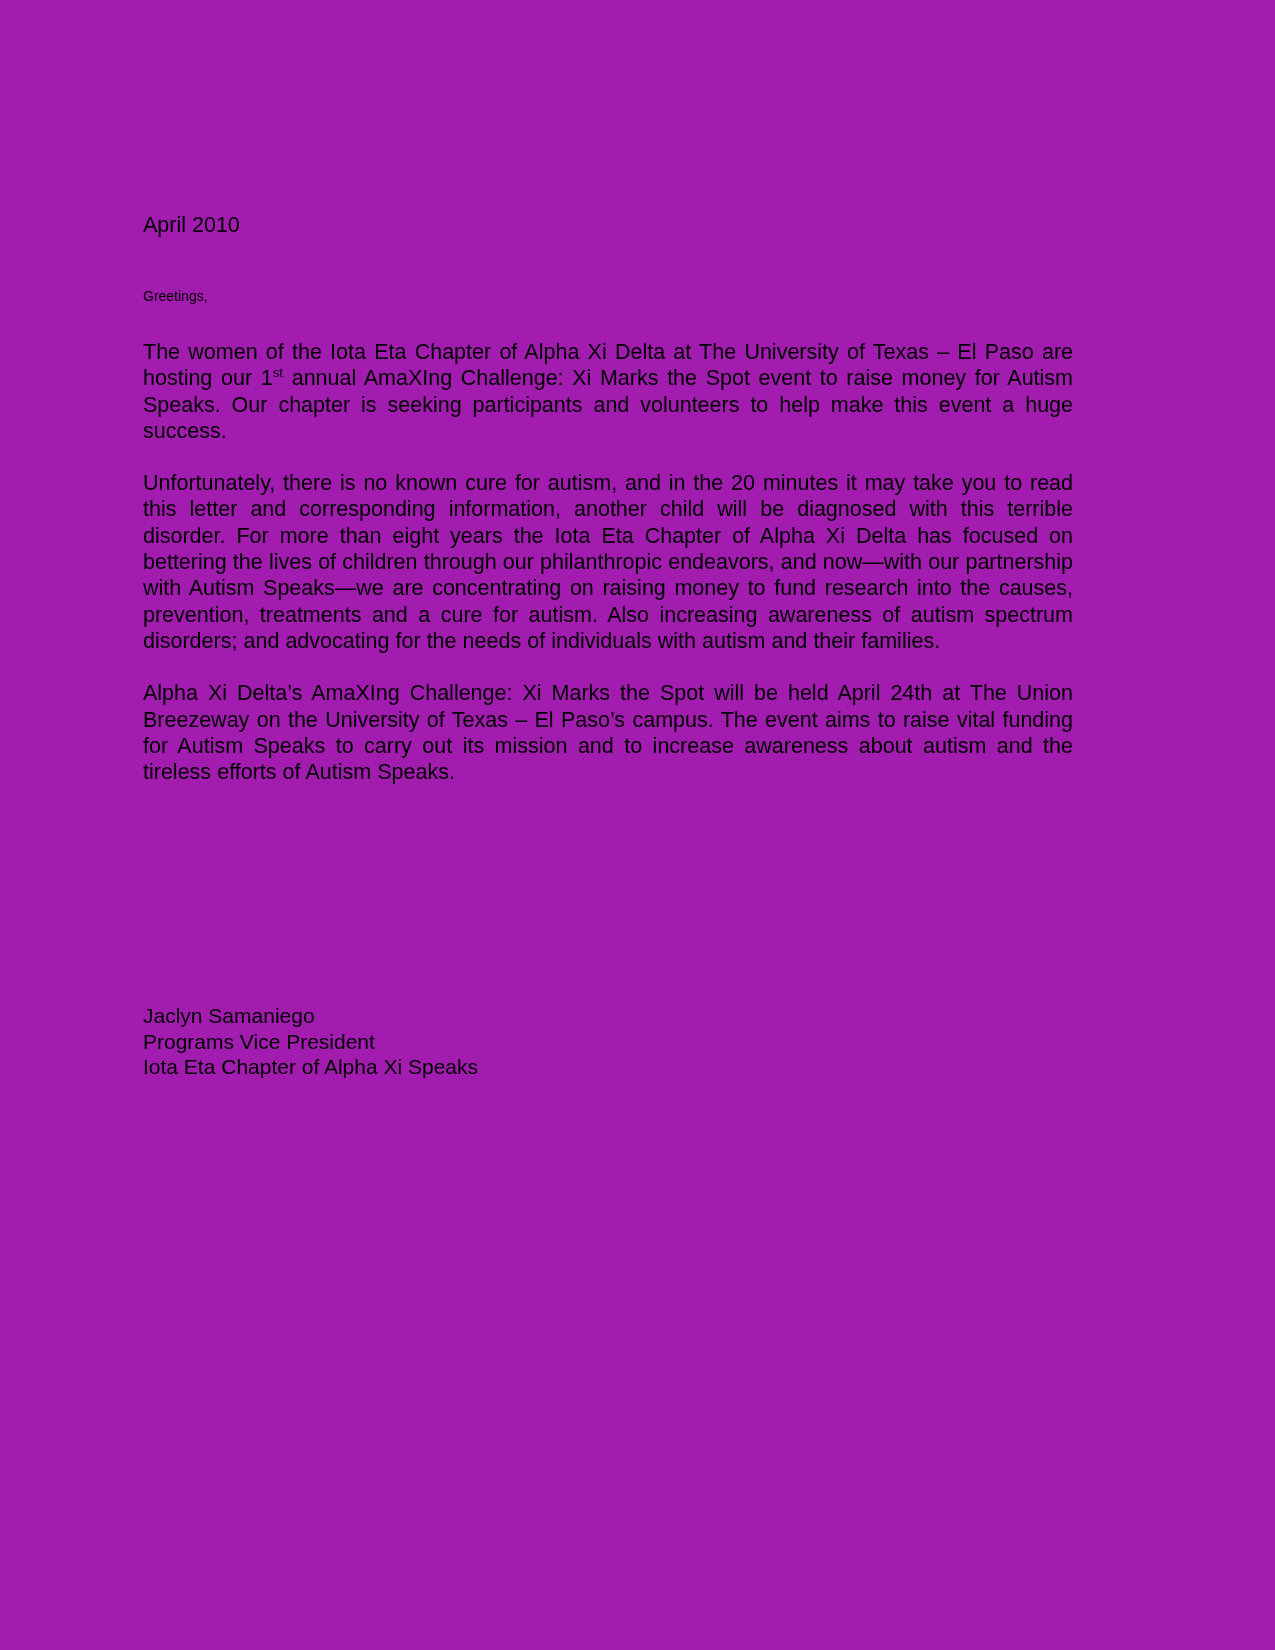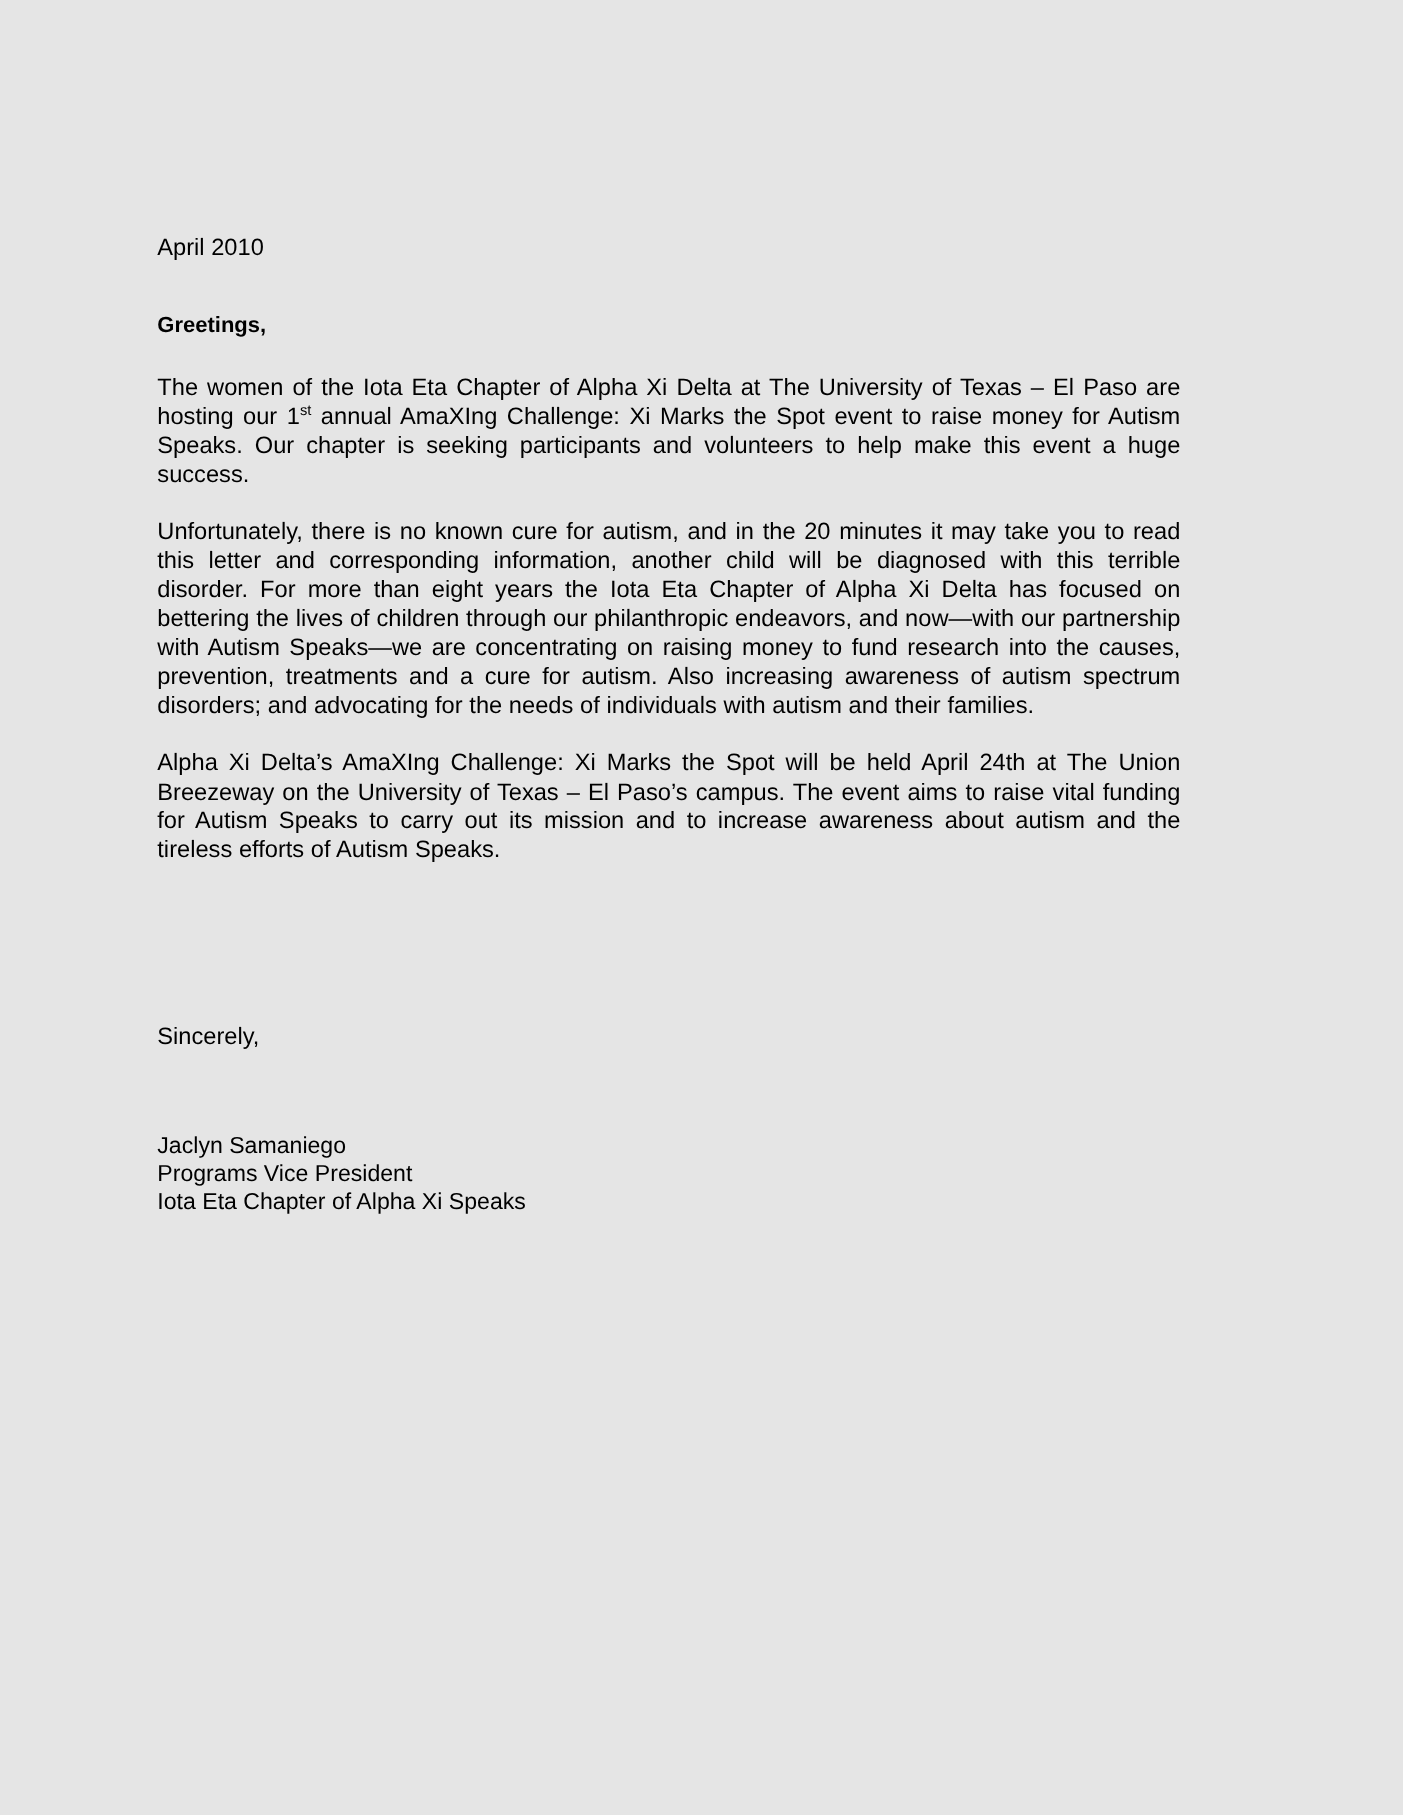--- a/index.html
+++ b/index.html
@@ -8,41 +8,40 @@
     background: #ffffff;
   }
   body {
     font-family: "Liberation Sans", sans-serif;
     color: #000000;
   }
   .page {
     position: relative;
     width: 1275px;
     height: 1650px;
-    background: #e5e5e5;
+    background: #a21caf;
     margin: 0 auto;
     overflow: hidden;
   }
   .letter {
     position: absolute;
     left: 143px;
     top: 212px;
     width: 930px;
   }
   .date-line {
     font-size: 21.5px;
     line-height: 26px;
     margin: 0 0 0 0;
   }
   .spacer-after-date { height: 45px; }
   .salutation {
-    font-size: 20px;
+    font-size: 14px;
     line-height: 26px;
     margin: 0;
-    font-weight: bold;
   }
   .spacer-after-salutation { height: 30px; }
   .body-par {
     font-size: 21.5px;
     line-height: 26.3px;
     text-align: justify;
     margin: 0 0 26px 0;
     hyphens: none;
     word-spacing: 0.1px;
   }
@@ -83,21 +82,20 @@
 
     <p class="body-par"><span>The women of the Iota Eta Chapter of Alpha Xi Delta at The University of Texas – El Paso are hosting our 1</span><sup>st</sup><span> annual AmaXIng Challenge: Xi Marks the Spot event to raise money for Autism Speaks.  Our chapter is seeking participants and volunteers to help make this event a huge success.</span></p>
 
     <p class="body-par">Unfortunately, there is no known cure for autism, and in the 20 minutes it may take you to read this letter and corresponding information, another child will be diagnosed with this terrible disorder. For more than eight years the Iota Eta Chapter of Alpha Xi Delta has focused on bettering the lives of children through our philanthropic endeavors, and now—with our partnership with Autism Speaks—we are concentrating on raising money to fund research into the causes, prevention, treatments and a cure for autism. Also increasing awareness of autism spectrum disorders; and advocating for the needs of individuals with autism and their families.</p>
 
     <p class="body-par">Alpha Xi Delta’s AmaXIng Challenge: Xi Marks the Spot will be held April 24th at The Union Breezeway on the University of Texas – El Paso’s campus. The event aims to raise vital funding for Autism Speaks to carry out its mission and to increase awareness about autism and the tireless efforts of Autism Speaks.</p>
 
 
     <div class="closing-gap"></div>
 
-    <p class="closing">Sincerely,</p>
 
     <div class="signature-gap"></div>
 
     <p class="sig-line">Jaclyn Samaniego</p>
     <p class="sig-line">Programs Vice President</p>
     <p class="sig-line">Iota Eta Chapter of Alpha Xi Speaks</p>
 
   </div>
 </div>
 

